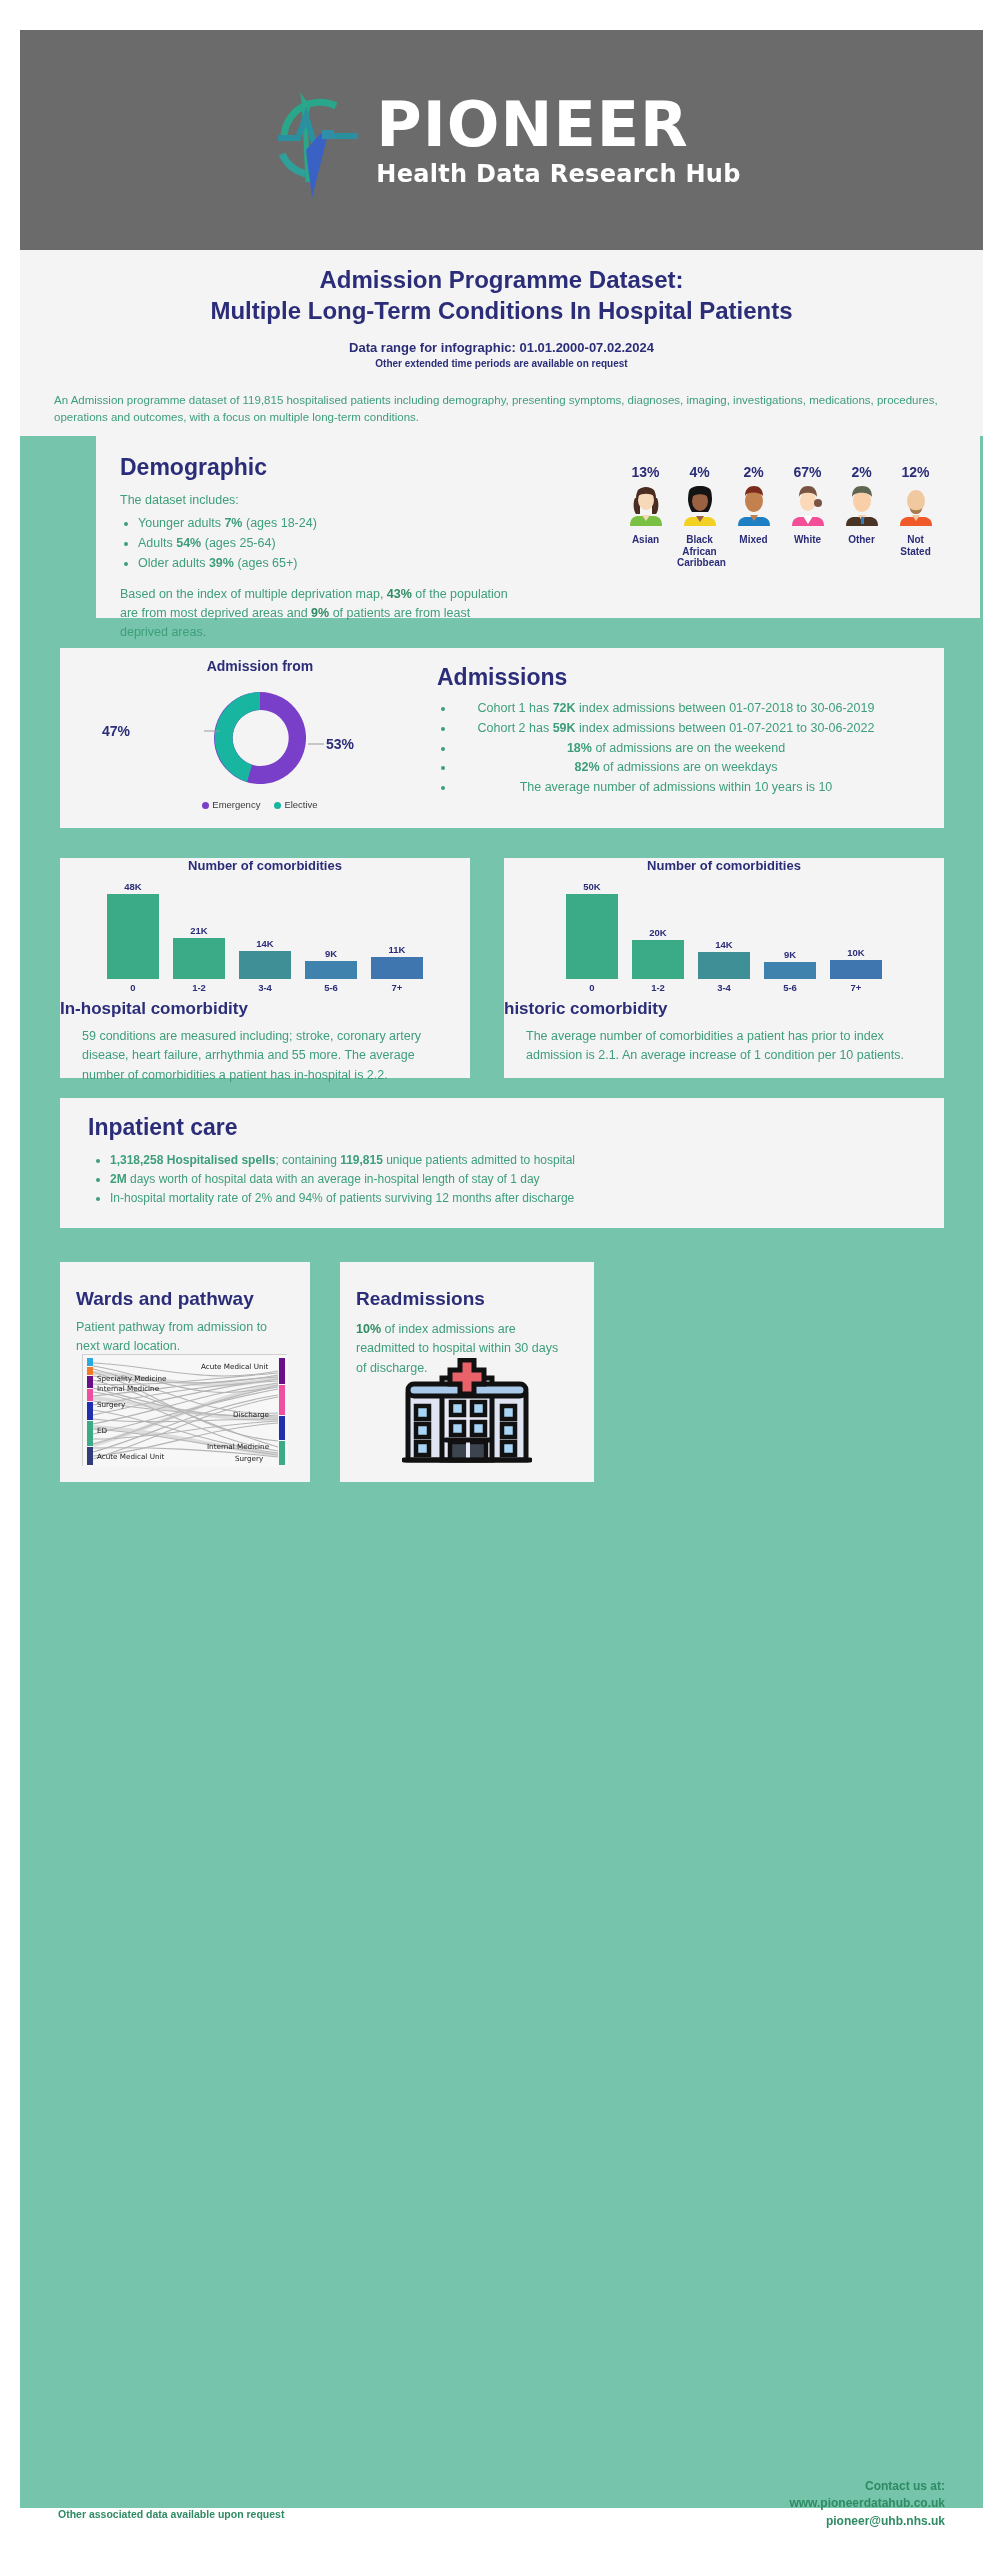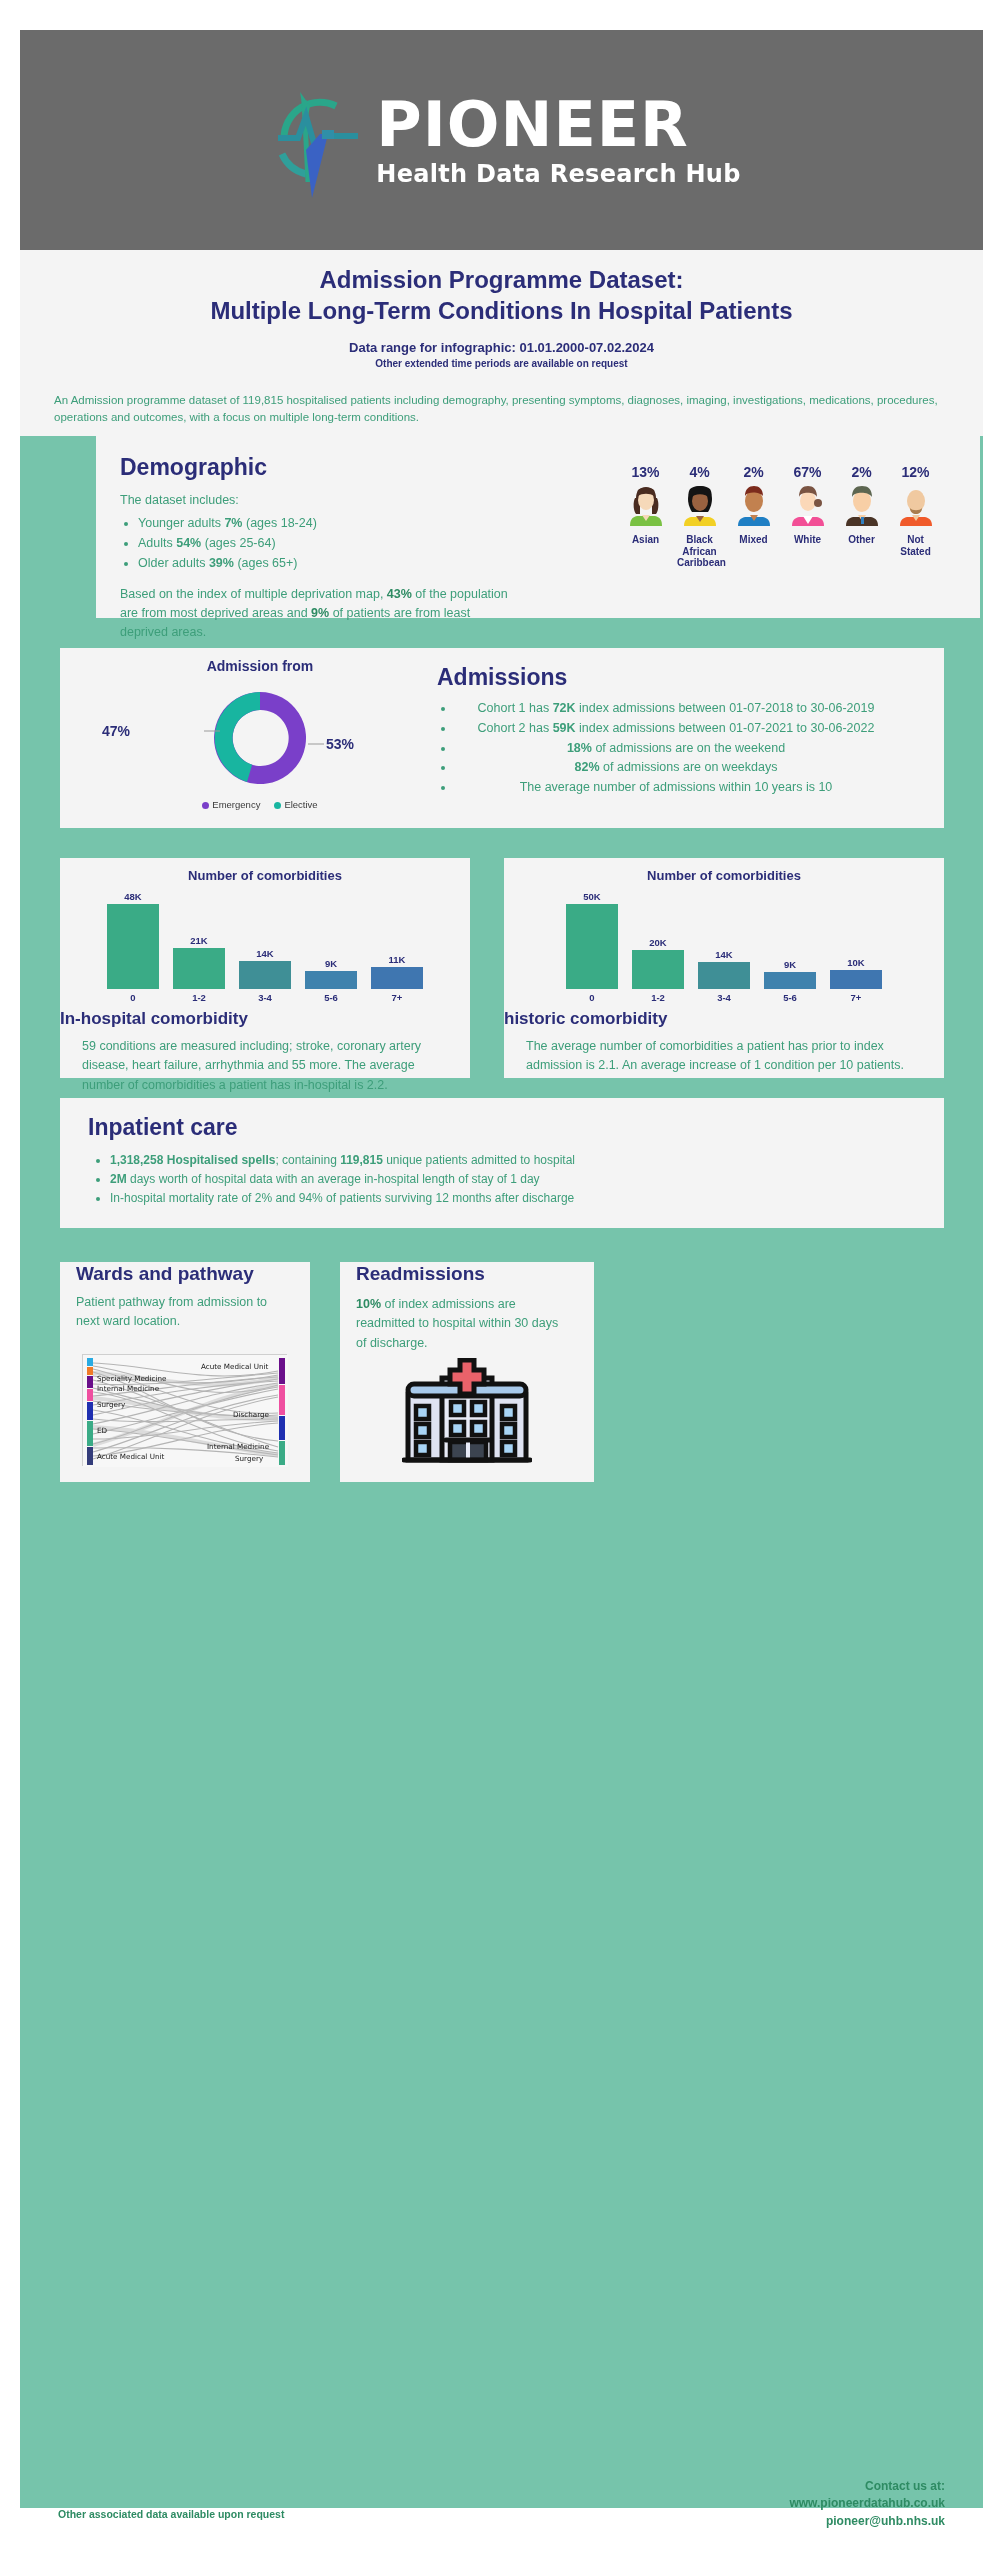--- a/index.html
+++ b/index.html
@@ -104,42 +104,42 @@
     display: flex; justify-content: center; gap: 14px; margin-top: 1px;
     font-size: 9.5px; color: #3a3a3a;
   }
   .lg-dot { display: inline-block; width: 7px; height: 7px; border-radius: 50%; margin-right: 3px; vertical-align: middle; }
   .donut-pct { position: absolute; color: #2b2d78; font-weight: 700; font-size: 14px; }
   .adm-right { position: absolute; left: 377px; top: 16px; width: 460px; }
 
   
   #comorb-left  { left: 40px; top: 422px; width: 410px; height: 220px; }
   #comorb-right { left: 484px; top: 422px; width: 440px; height: 220px; }
-  .chart-title { text-align: center; color: #2b2d78; font-weight: 700; font-size: 13px; padding-top: 10px; }
+  .chart-title { text-align: center; color: #2b2d78; font-weight: 700; font-size: 13px; }
   .bars {
     display: flex; align-items: flex-end; justify-content: center;
     gap: 14px; height: 98px; margin-top: 8px;
   }
   .bar-col { width: 52px; display: flex; flex-direction: column; justify-content: flex-end; align-items: center; height: 100%; }
   .bar-val { color: #2b2d78; font-weight: 700; font-size: 9.5px; margin-bottom: 2px; }
   .bar-rect { width: 52px; }
   .bar-axis { display: flex; justify-content: center; gap: 14px; margin-top: 3px; }
   .bar-cat { width: 52px; text-align: center; color: #2b2d78; font-weight: 700; font-size: 9.5px; }
   .chart-sub { color: #2b2d78; font-weight: 700; font-size: 17px; margin-top: 6px; }
   .comorb-note { padding: 8px 22px 0 22px; }
 
   
   #inpatient-card { left: 40px; top: 662px; width: 884px; height: 130px; }
   #inpatient-card .inner { padding: 16px 7px 0 28px; }
   #inpatient-card ul.bullets li { font-size: 12px; }
 
   
   #wards-card { left: 40px; top: 826px; width: 250px; height: 220px; }
   #readmit-card { left: 320px; top: 826px; width: 254px; height: 220px; }
-  #wards-card .inner, #readmit-card .inner { padding: 1px 0 0 16px; }
+  #wards-card .inner, #readmit-card .inner { padding: 26px 0 0 16px; }
   #wards-card h2.sec-title, #readmit-card h2.sec-title { font-size: 19px; }
   .sankey-box {
     position: absolute; left: 22px; top: 92px;
     width: 205px; height: 112px;
     background: #f7f7f7; border: 1px solid #cfcfcf;
   }
   .hosp-icon { position: absolute; left: 62px; top: 96px; width: 130px; height: 110px; }
 
   
   .footer-left {

